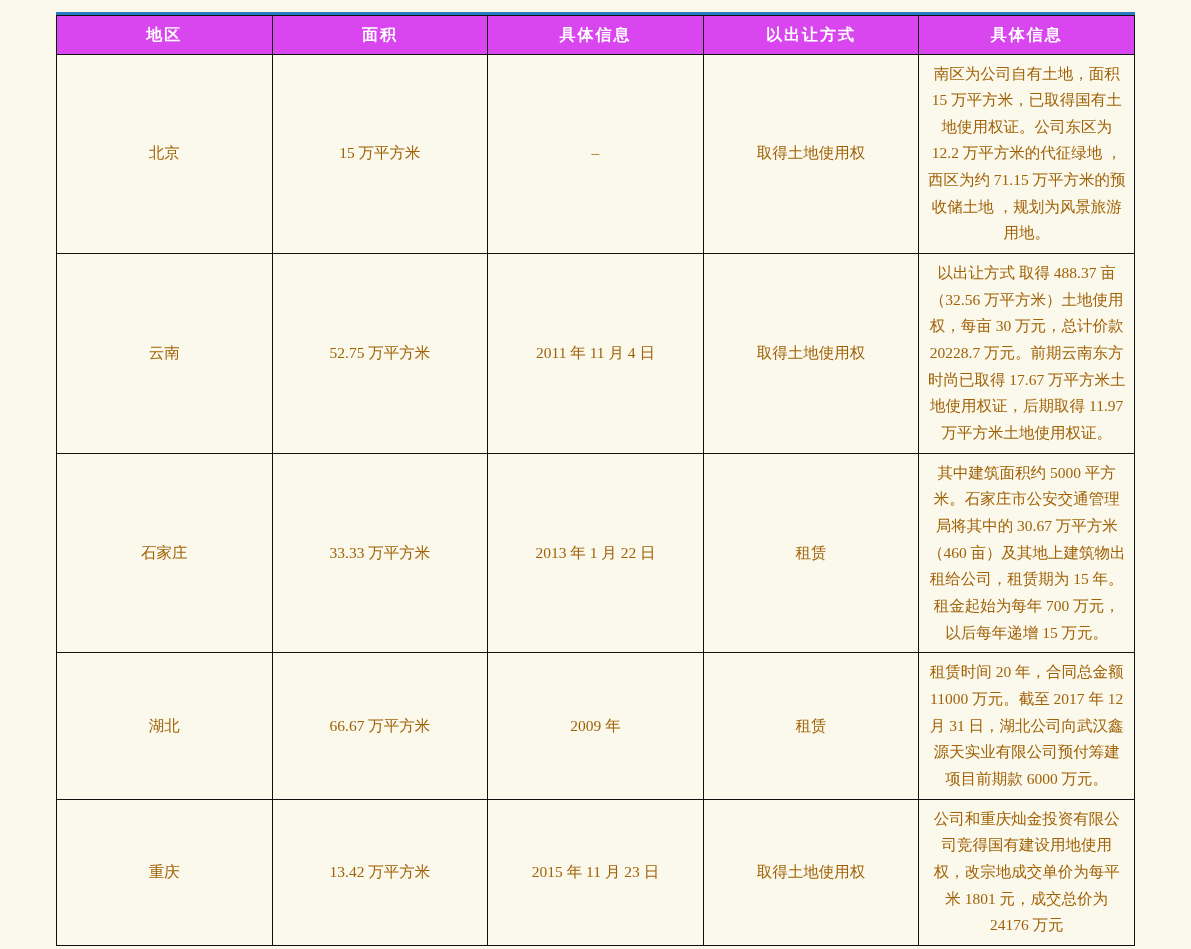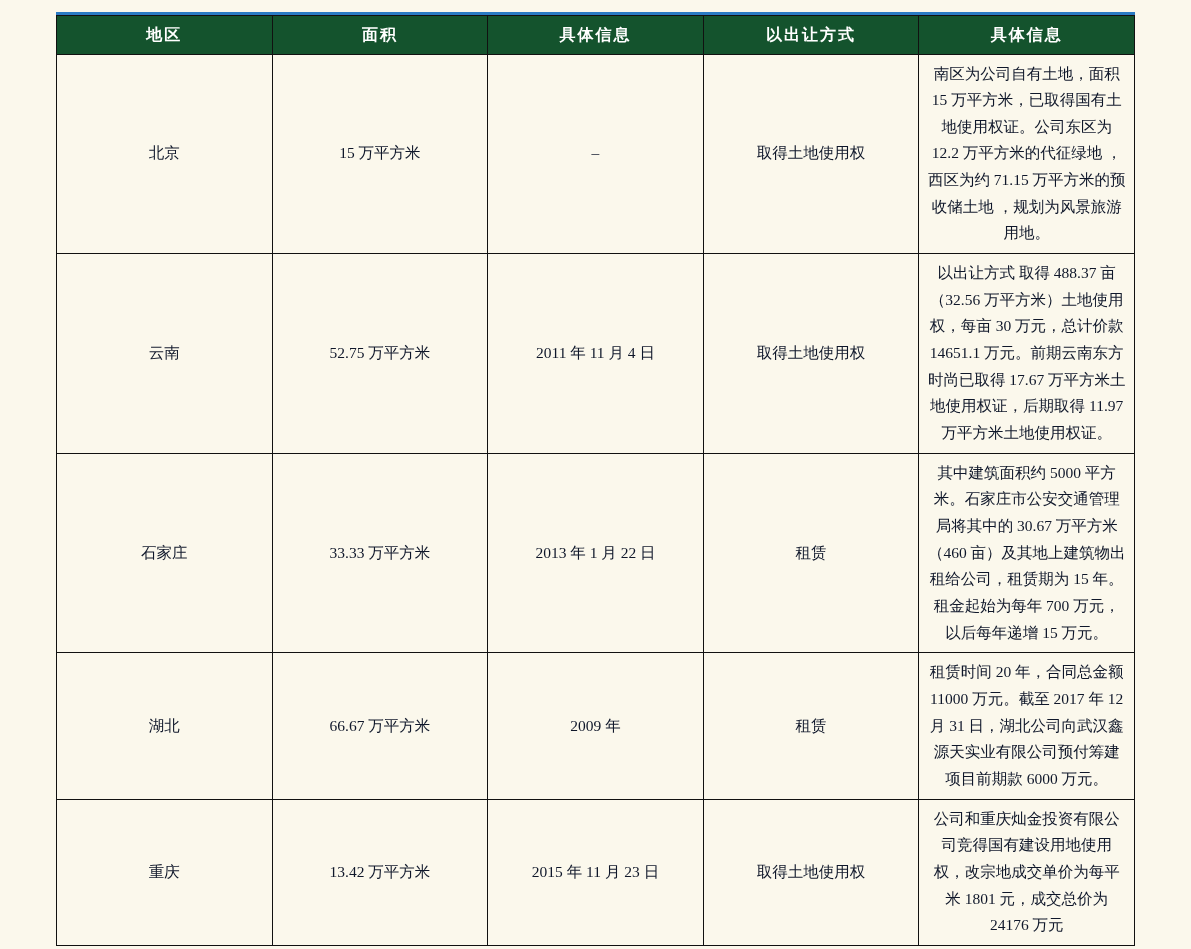--- a/index.html
+++ b/index.html
@@ -42,25 +42,25 @@
     table-layout: fixed;
     background: #fbf8ec;
   }
   table.land-table td,
   table.land-table th {
     border: 1px solid #111111;
     padding: 6px 7px;
     vertical-align: middle;
     text-align: center;
     font-size: 15.5px;
-    color: #0f172a;
+    color: #a16207;
     line-height: 1.72;
   }
   table.land-table thead th {
-    background: #14532d;
+    background: #d946ef;
     color: #ffffff;
     font-weight: bold;
     font-size: 16px;
     letter-spacing: 2px;
     padding: 5px 6px;
     height: 24px;
   }
   table.land-table tbody td {
     background: #fbf8ec;
   }
@@ -99,21 +99,21 @@
         <td class="area">15 万平方米</td>
         <td class="date">–</td>
         <td class="method">取得土地使用权</td>
         <td class="detail">南区为公司自有土地，面积 15 万平方米，已取得国有土地使用权证。公司东区为 12.2 万平方米的代征绿地 ，西区为约 71.15 万平方米的预收储土地 ，规划为风景旅游用地。</td>
       </tr>
       <tr>
         <td class="region">云南</td>
         <td class="area">52.75 万平方米</td>
         <td class="date">2011 年 11 月 4 日</td>
         <td class="method">取得土地使用权</td>
-        <td class="detail">以出让方式 取得 488.37 亩（32.56 万平方米）土地使用权，每亩 30 万元，总计价款 14651.1 万元。前期云南东方时尚已取得 17.67 万平方米土地使用权证，后期取得 11.97 万平方米土地使用权证。</td>
+        <td class="detail">以出让方式 取得 488.37 亩（32.56 万平方米）土地使用权，每亩 30 万元，总计价款 20228.7 万元。前期云南东方时尚已取得 17.67 万平方米土地使用权证，后期取得 11.97 万平方米土地使用权证。</td>
       </tr>
       <tr>
         <td class="region">石家庄</td>
         <td class="area">33.33 万平方米</td>
         <td class="date">2013 年 1 月 22 日</td>
         <td class="method">租赁</td>
         <td class="detail">其中建筑面积约 5000 平方米。石家庄市公安交通管理局将其中的 30.67 万平方米（460 亩）及其地上建筑物出租给公司，租赁期为 15 年。租金起始为每年 700 万元，以后每年递增 15 万元。</td>
       </tr>
       <tr>
         <td class="region">湖北</td>

